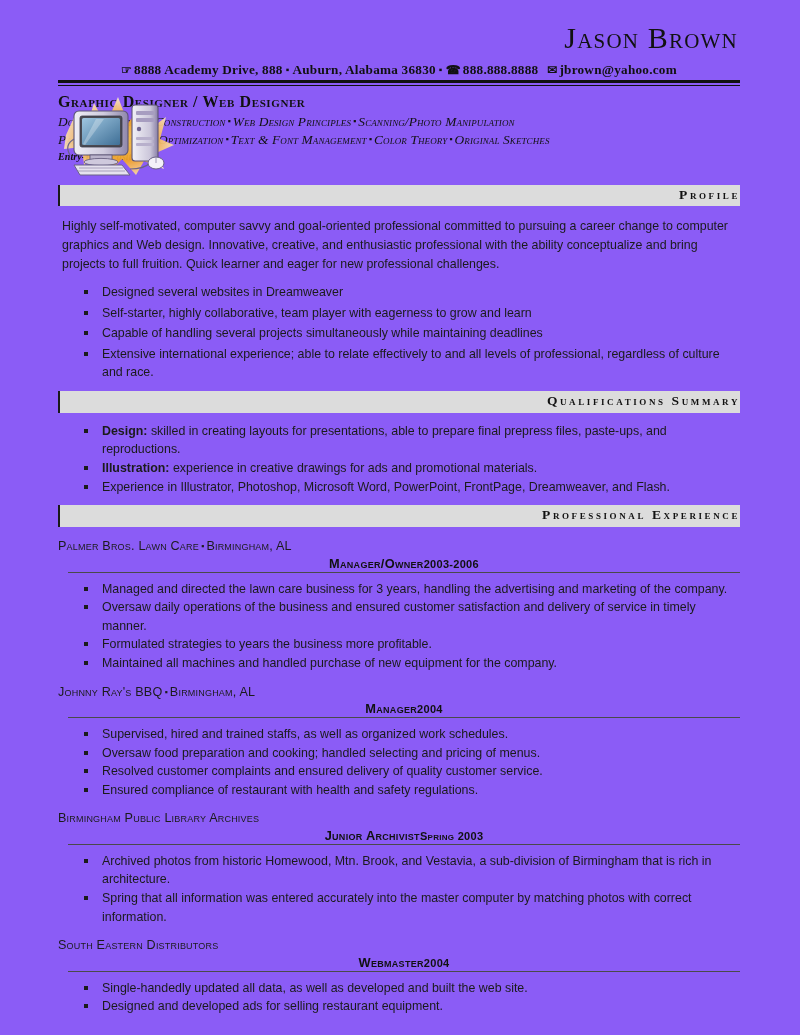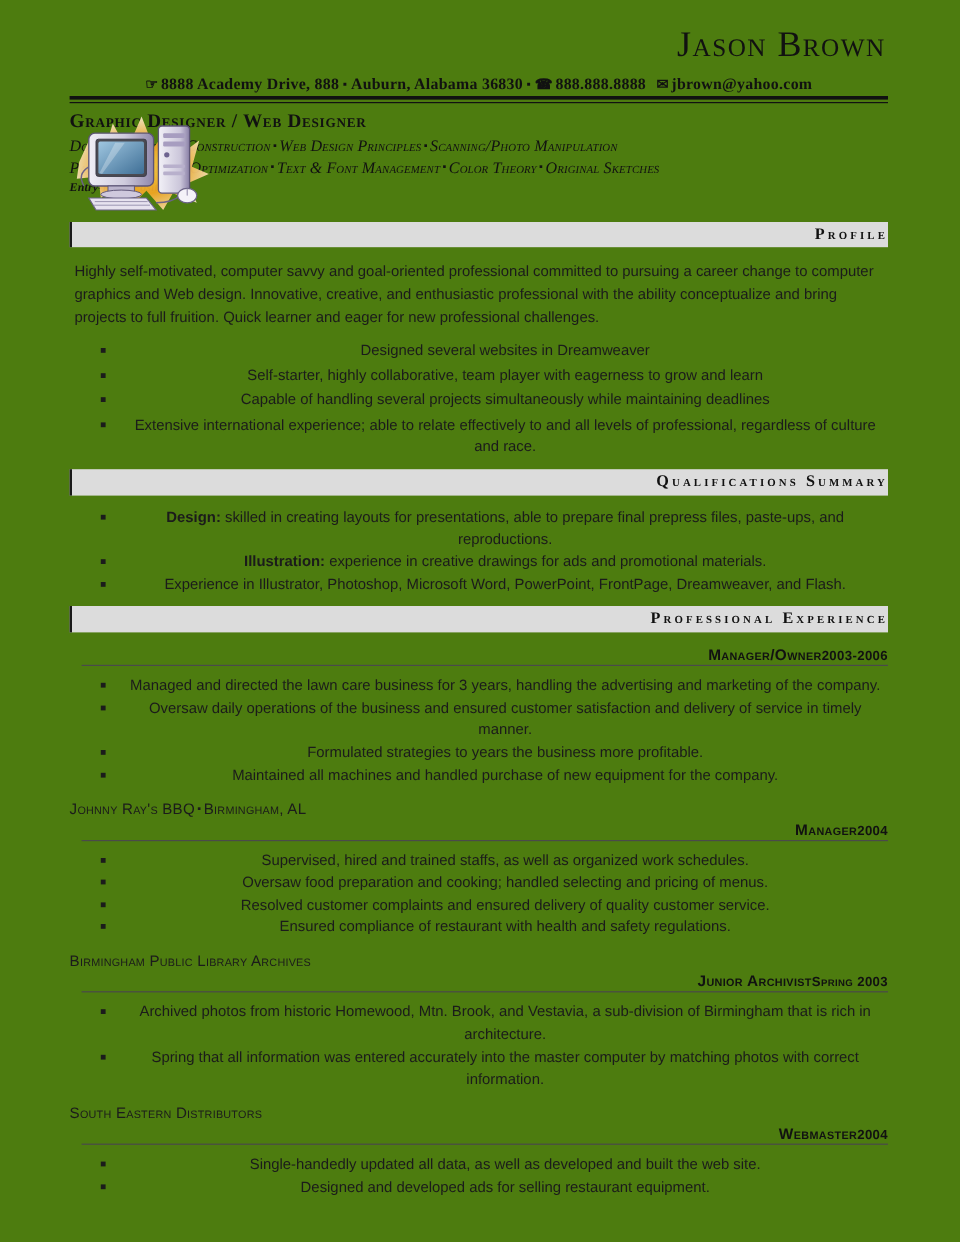--- a/index.html
+++ b/index.html
@@ -12,21 +12,21 @@
     height: 1035px;
     font-family: "Liberation Sans", sans-serif;
     color: #1a1a1a;
     overflow: hidden;
   }
 
   .page {
     position: relative;
     width: 800px;
     height: 1035px;
-    background: #4d7c0f;
+    background: #8b5cf6;
     box-sizing: border-box;
   }
 
   .content {
     position: absolute;
     left: 58px;
     top: 0;
     width: 682px;
   }
 
@@ -138,21 +138,20 @@
     line-height: 1.52;
     color: #1b1b1b;
     margin: 11px 0 0 4px;
     text-align: left;
   }
 
   ul.bullets {
     list-style: none;
     margin: 9px 0 0 0;
     padding: 0;
-    text-align: center;
   }
   ul.bullets li {
     position: relative;
     font-size: 12.4px;
     line-height: 1.5;
     color: #1b1b1b;
     padding-left: 44px;
     margin-bottom: 2px;
   }
   ul.bullets li:before {
@@ -179,21 +178,21 @@
     color: #1b1b1b;
     line-height: 1.3;
   }
   .company .sep {
     font-size: 9px;
     vertical-align: 1px;
     padding: 0 2px;
   }
   .title-row {
     display: flex;
-    justify-content: flex-end;
+    justify-content: center;
     align-items: baseline;
     border-bottom: 1px solid #4a4a4a;
     margin-left: 10px;
     padding-bottom: 1px;
     margin-top: 1px;
   }
   .job-title {
     font-variant: small-caps;
     font-weight: bold;
     font-size: 12.8px;
@@ -304,20 +303,23 @@
     <div class="section-bar">Qualifications Summary</div>
     <ul class="bullets tight">
       <li><b>Design:</b><span> skilled in creating layouts for presentations, able to prepare final prepress files, paste-ups, and reproductions.</span></li>
       <li><b>Illustration:</b><span> experience in creative drawings for ads and promotional materials.</span></li>
       <li><b></b><span>Experience in Illustrator, Photoshop, Microsoft Word, PowerPoint, FrontPage, Dreamweaver, and Flash.</span></li>
     </ul>
 
     <div class="section-bar">Professional Experience</div>
 
     <div class="job">
+      <div class="company">
+        <span>Palmer Bros. Lawn Care</span><span class="sep">▪</span><span>Birmingham, AL</span>
+      </div>
       <div class="title-row">
         <span class="job-title">Manager/Owner</span>
         <span class="job-dates">2003-2006</span>
       </div>
       <ul class="bullets tight">
         <li>Managed and directed the lawn care business for 3 years, handling the advertising and marketing of the company.</li>
         <li>Oversaw daily operations of the business and ensured customer satisfaction and delivery of service in timely manner.</li>
         <li>Formulated strategies to years the business more profitable.</li>
         <li>Maintained all machines and handled purchase of new equipment for the company.</li>
       </ul>

